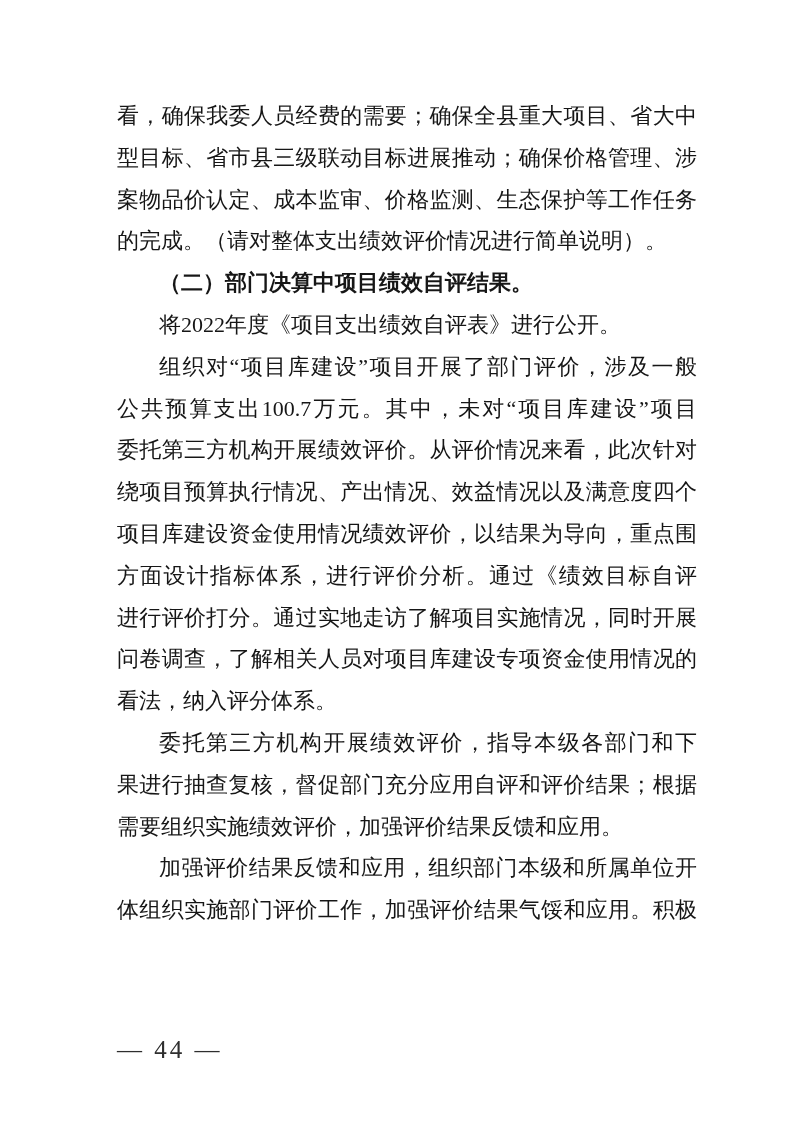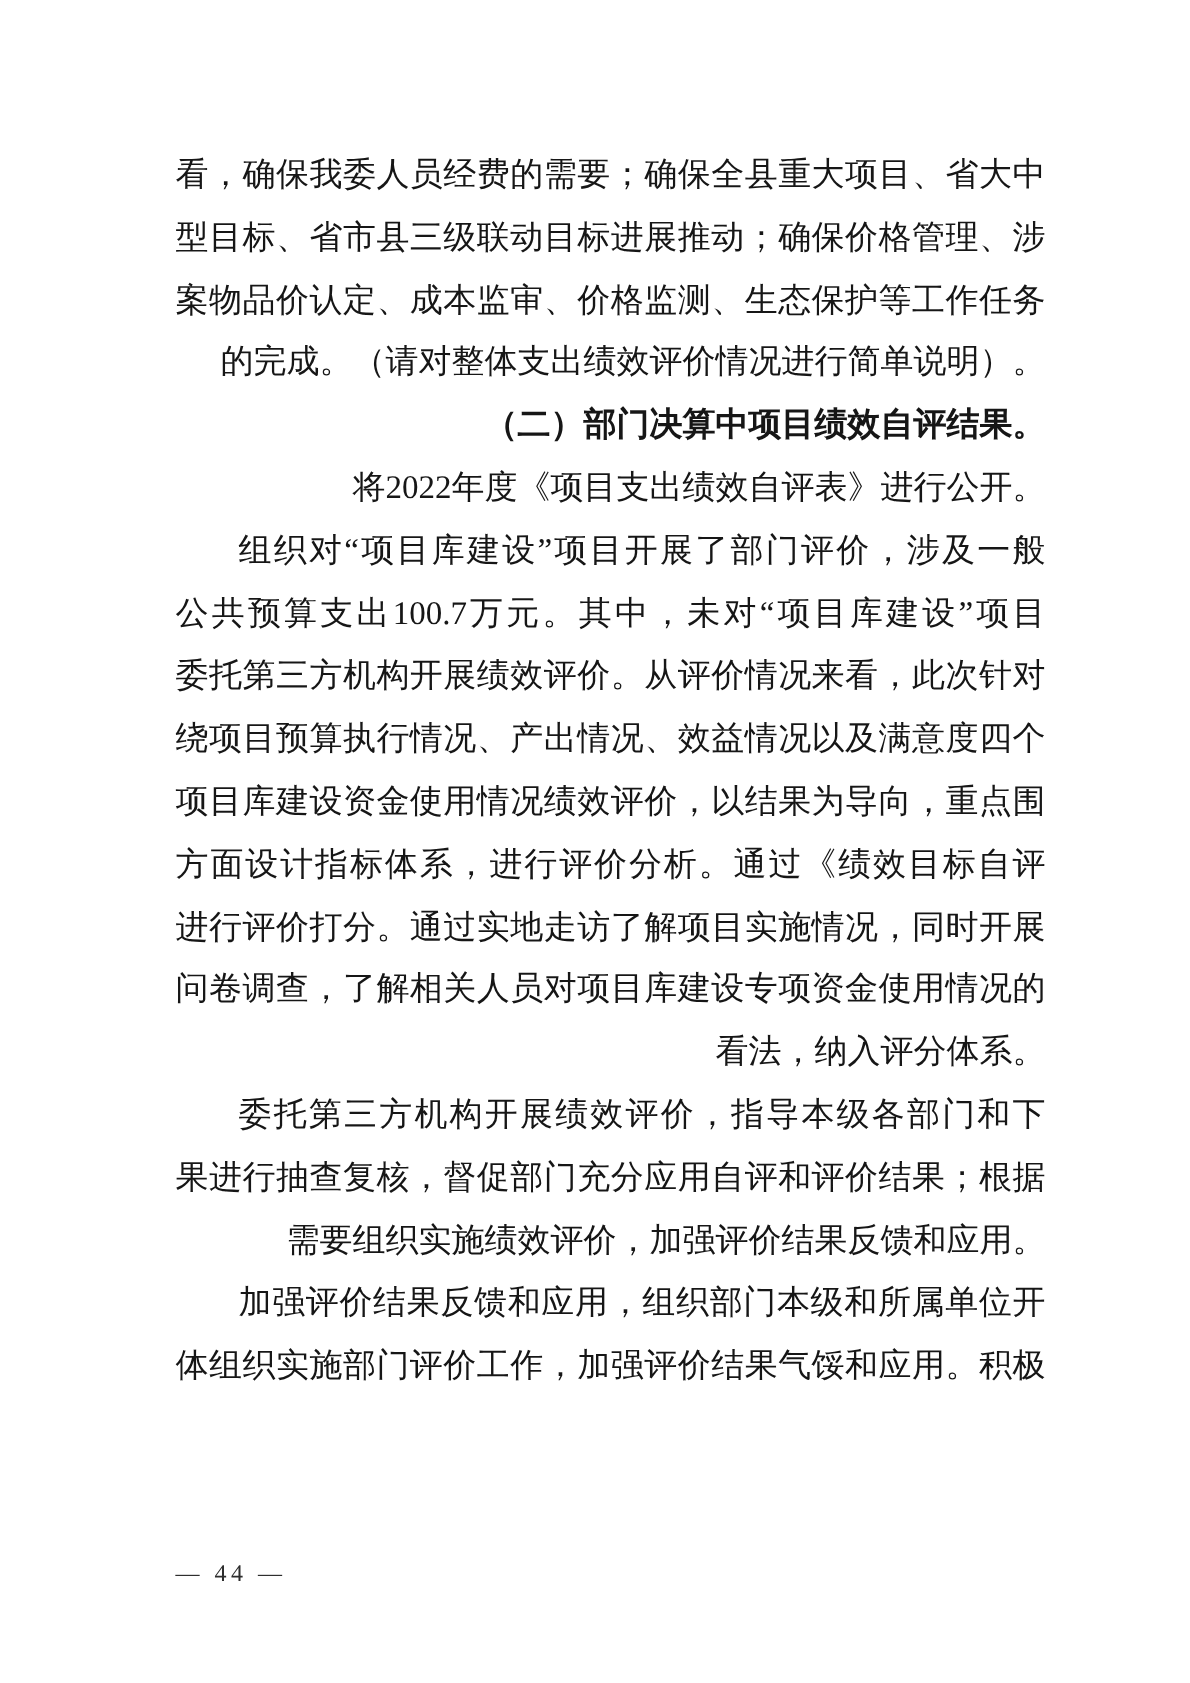--- a/index.html
+++ b/index.html
@@ -26,34 +26,34 @@
     font-size: 22px;
     line-height: 41.8px;
     height: 41.8px;
     text-align: justify;
     text-align-last: justify;
     text-justify: inter-character;
     white-space: normal;
     overflow: hidden;
   }
   .line.end {
-    text-align: right;
+    text-align: left;
     text-align-last: auto;
   }
   .line.indent {
     text-indent: 42px;
   }
   .line.heading {
     font-weight: 700;
   }
   .footer {
     position: absolute;
     left: 117px;
     top: 1036px;
-    font-size: 16px;
+    font-size: 25px;
     line-height: 28px;
     color: #2e2e2e;
     letter-spacing: 3px;
   }
 </style>
 </head>
 <body>
 
 <div class="page">
   <div class="text-block">

